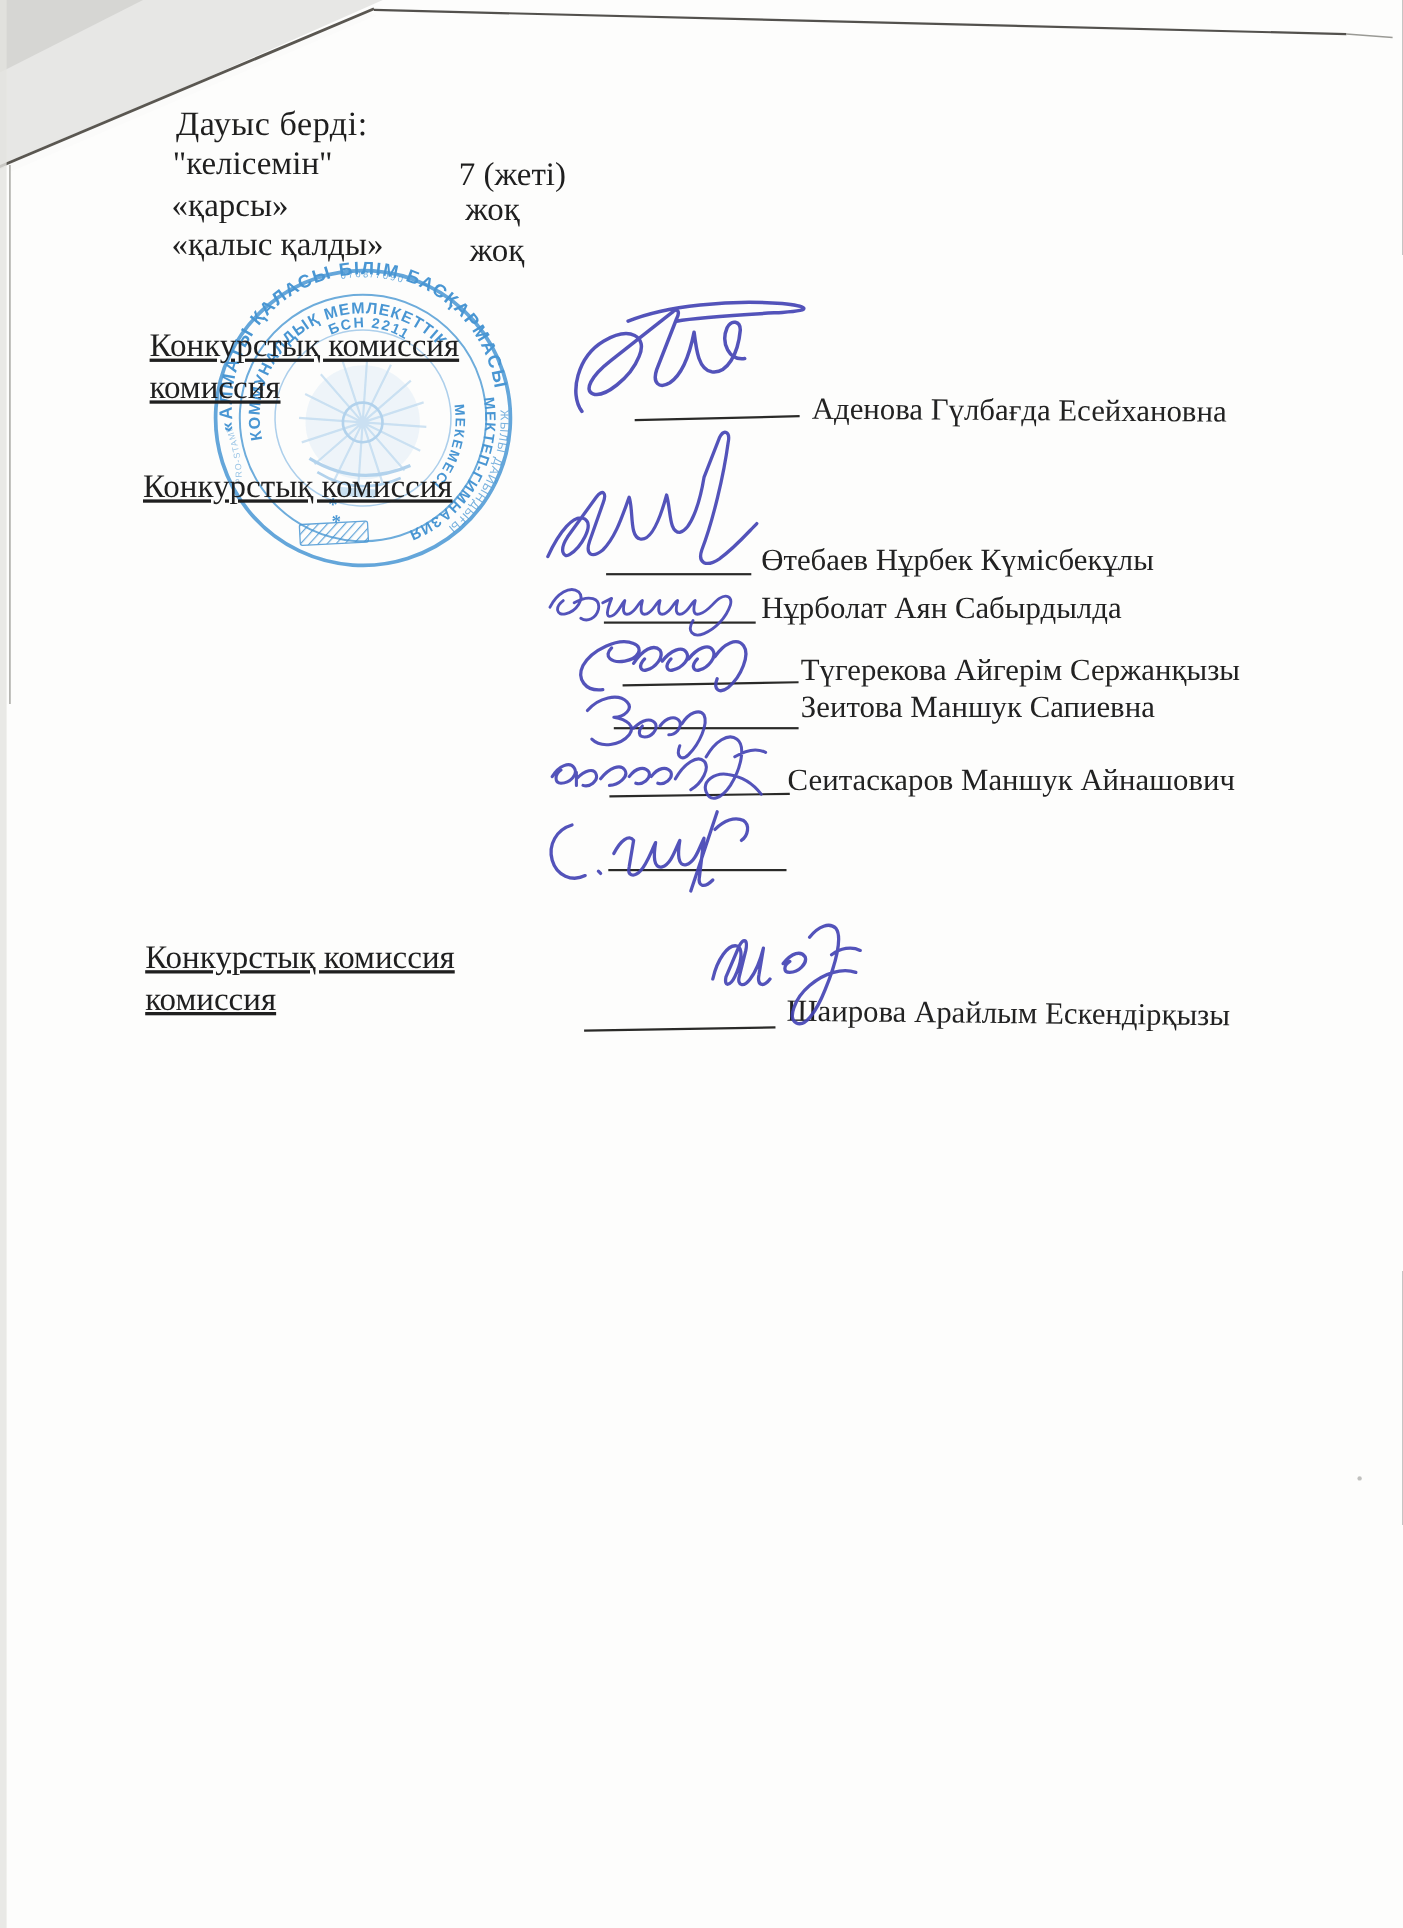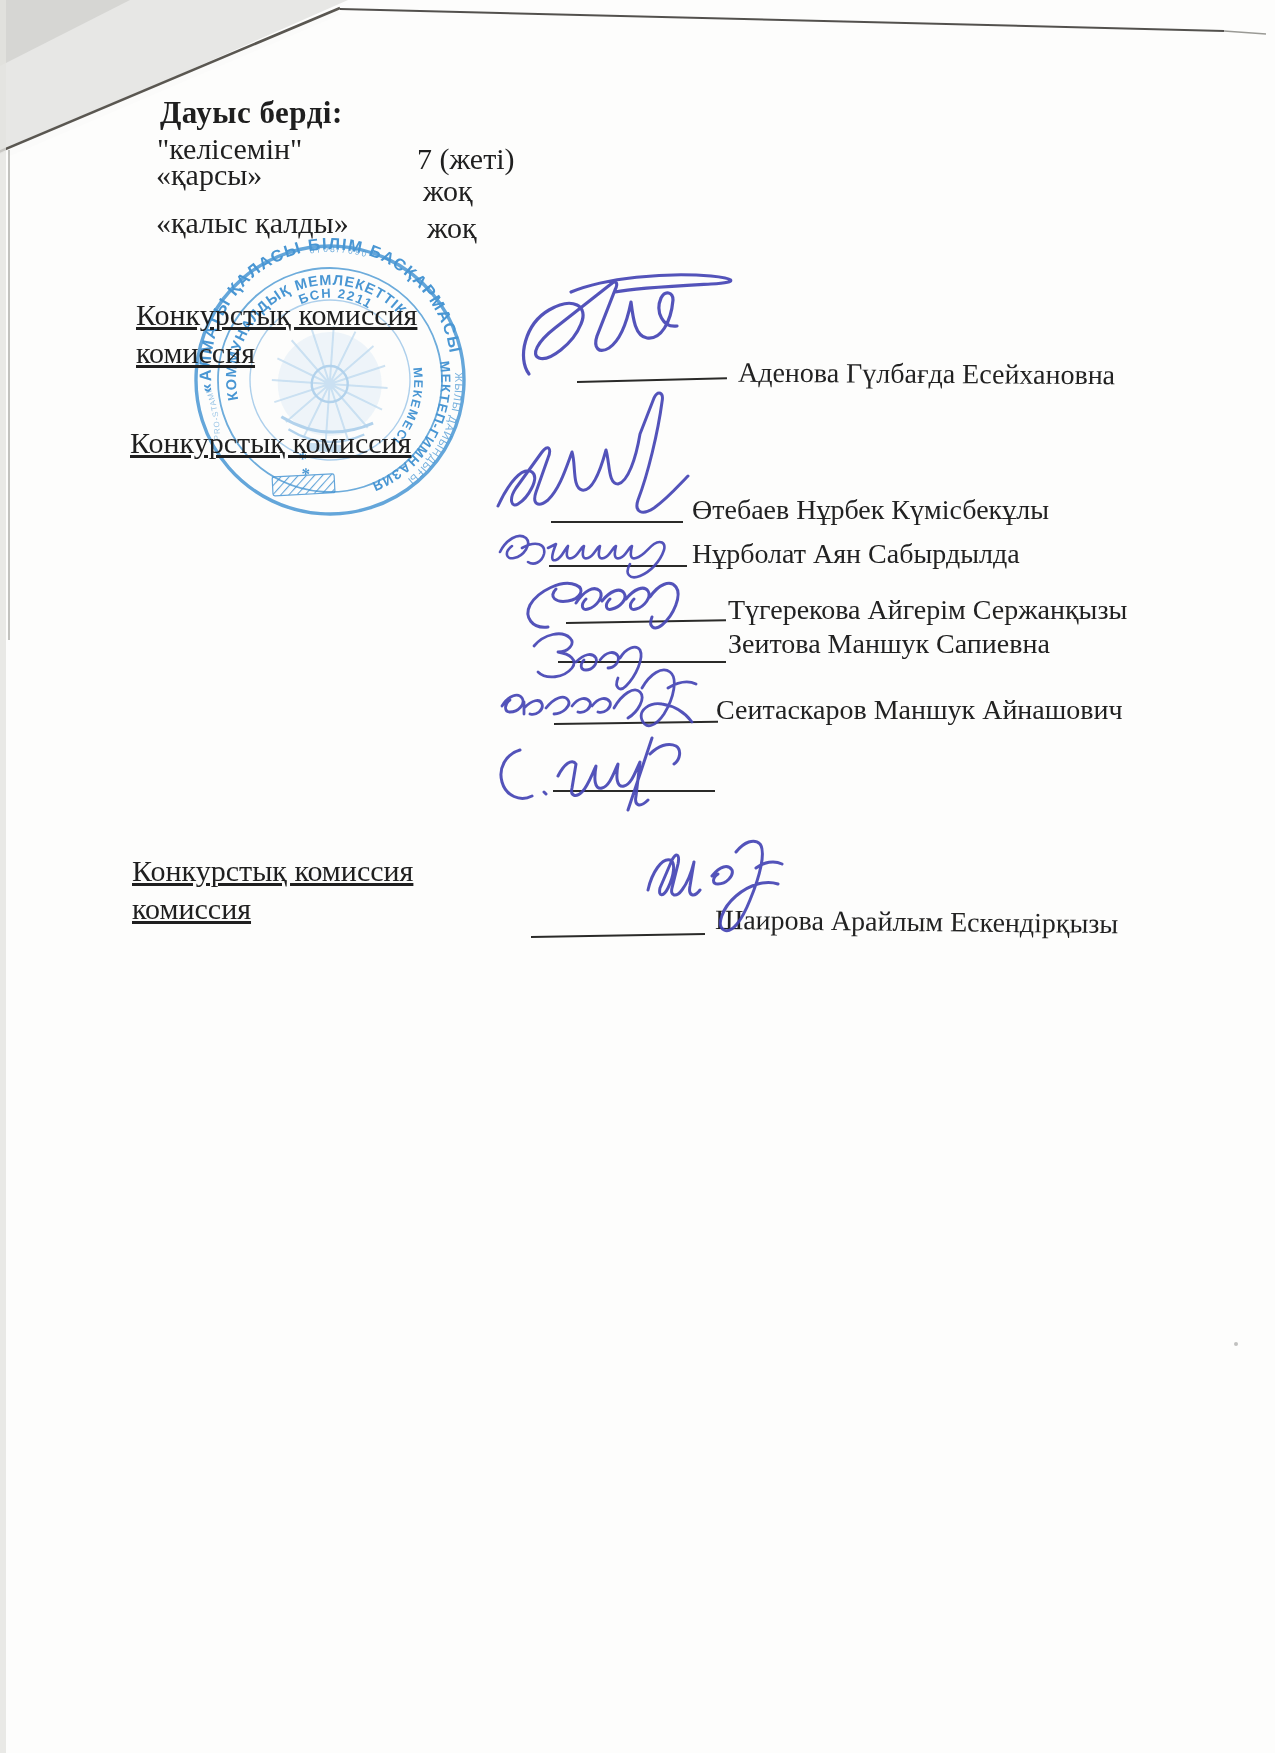--- a/index.html
+++ b/index.html
@@ -7,21 +7,21 @@
     position:relative;
     width:1275px;height:1753px;
     margin:0 auto;
     background:#fdfdfc;
     overflow:hidden;
     font-family:"Liberation Serif","DejaVu Serif",serif;
     color:#1e1e1e;
   }
   .abs{position:absolute;}
   .txt{font-size:30px;line-height:36px;white-space:nowrap;color:#1f1f1f;}
-  .heading{font-weight:bold;font-size:31px;letter-spacing:.5px;}
+  .heading{font-weight:normal;font-size:31px;letter-spacing:.5px;}
   .label-block span{display:block;text-decoration:underline;}
   .name{font-size:28px;white-space:nowrap;color:#222;}
   .ul{height:0;border-top:2.2px solid #2a2a28;transform-origin:left center;}
   .sig{position:absolute;pointer-events:none;}
   .sig path{fill:none;stroke:#4444b4;stroke-linecap:round;stroke-linejoin:round;opacity:.92;}
   .stamp{position:absolute;left:188px;top:238px;transform:rotate(4deg);opacity:.92;}
   .stamp text{fill:#3a8ed0;}
 </style>
 </head>
 <body>
@@ -96,21 +96,21 @@
     <text x="116" y="228" font-size="17" font-weight="bold">*</text>
     <text x="120" y="243" font-size="17" font-weight="bold">*</text>
     <g transform="rotate(-7 122 249)">
       <rect x="92" y="239" width="62" height="19" fill="url(#hatch)" stroke="#3a8ed0" stroke-width="1.2" opacity=".85" rx="2"></rect>
     </g>
   </svg>
 
   <div class="abs txt heading" style="left:160px;top:95px">Дауыс берді:</div>
   <div class="abs txt" style="left:157px;top:131px">"келісемін"</div>
   <div class="abs txt" style="left:417px;top:141px">7 (жеті)</div>
-  <div class="abs txt" style="left:156px;top:157px">«қарсы»</div>
+  <div class="abs txt" style="left:156px;top:169px">«қарсы»</div>
   <div class="abs txt" style="left:423px;top:173px">жоқ</div>
   <div class="abs txt" style="left:156px;top:205px">«қалыс қалды»</div>
   <div class="abs txt" style="left:427px;top:210px">жоқ</div>
 
   <div class="abs txt label-block" style="left:136px;top:296px;line-height:38px">
     <span>Конкурстық комиссия</span>
     <span>комиссия</span>
   </div>
   <div class="abs ul" style="left:577px;top:381px;width:150px;transform:rotate(-1.4deg)"></div>
   <div class="abs name" style="left:738px;top:358px;transform:rotate(.4deg)">Аденова Гүлбағда Есейхановна</div>

